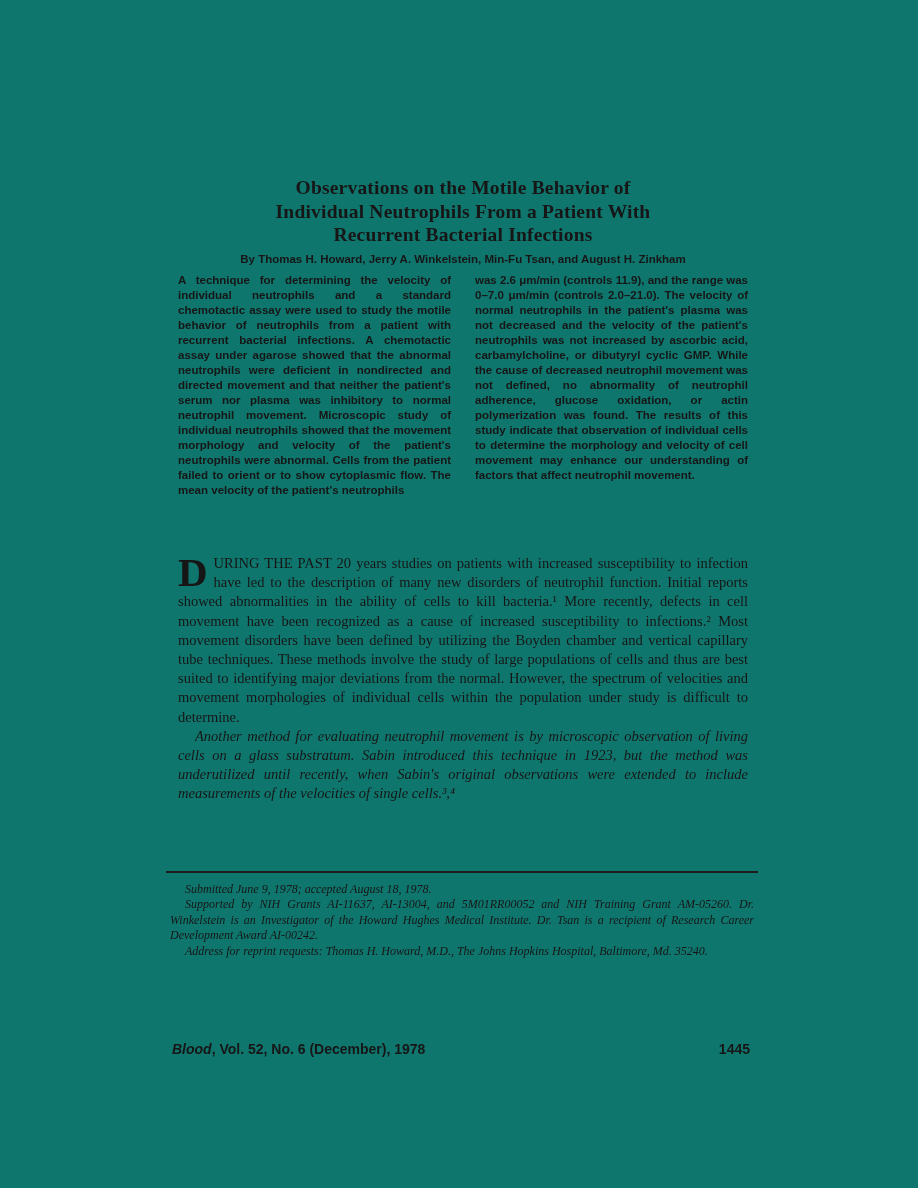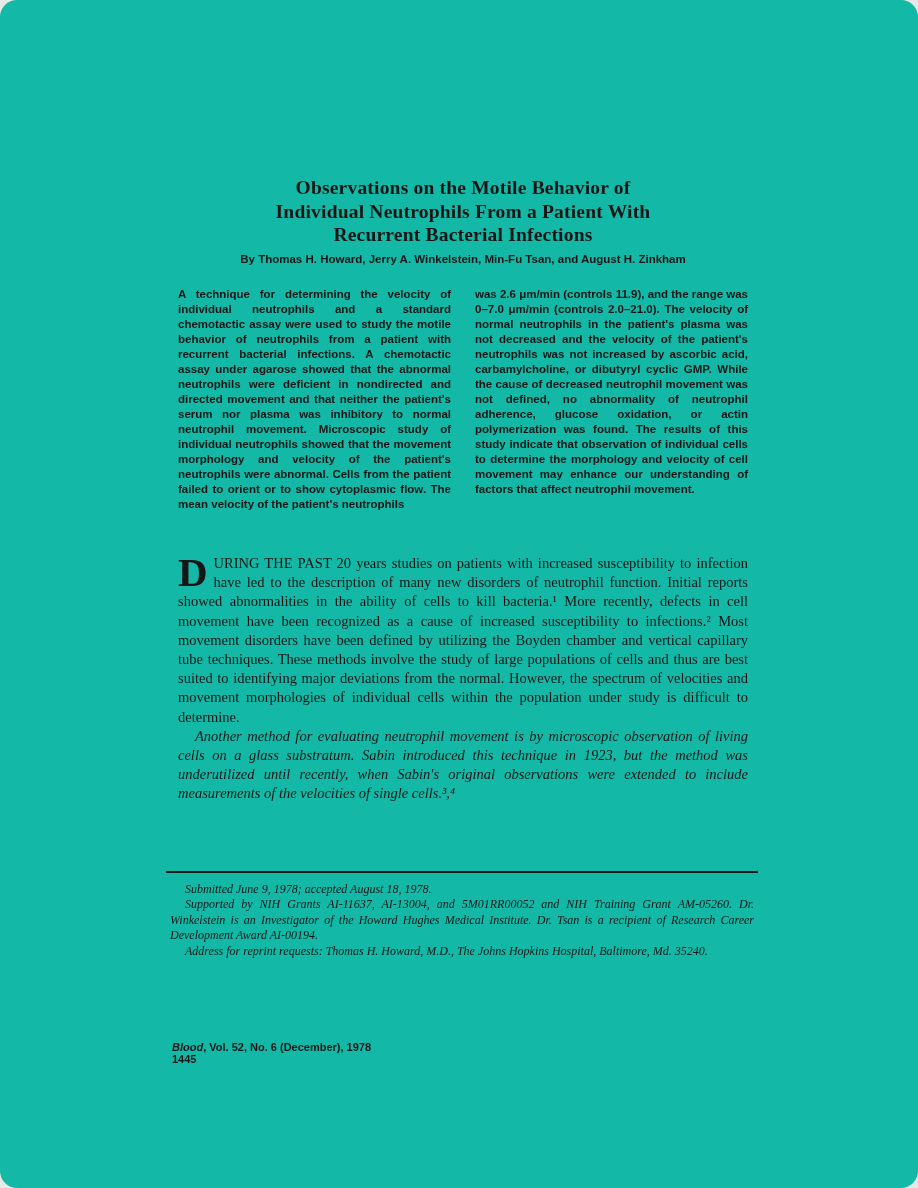--- a/index.html
+++ b/index.html
@@ -5,25 +5,24 @@
   html, body {
     margin: 0;
     padding: 0;
     background: #e8e8e8;
   }
   .page {
     position: relative;
     width: 918px;
     height: 1188px;
     margin: 0 auto;
-    background: #14b8a6;
+    background: #0f766e;
     color: #161616;
     font-family: "Liberation Serif", serif;
     overflow: hidden;
-    border-radius: 17px;
   }
   .title {
     position: absolute;
     top: 163px;
     left: 178px;
     width: 570px;
     text-align: center;
     font-family: "Liberation Serif", serif;
     font-weight: bold;
     font-size: 19.5px;
@@ -36,21 +35,21 @@
     top: 253px;
     left: 178px;
     width: 570px;
     text-align: center;
     font-family: "Liberation Sans", sans-serif;
     font-weight: bold;
     font-size: 11.5px;
   }
   .abstract {
     position: absolute;
-    top: 287px;
+    top: 273px;
     left: 178px;
     width: 570px;
     display: flex;
     gap: 24px;
     font-family: "Liberation Sans", sans-serif;
     font-weight: bold;
     font-size: 11.5px;
     line-height: 15px;
     text-align: justify;
   }
@@ -105,22 +104,21 @@
   .pagefooter {
     position: absolute;
     top: 1041px;
     left: 172px;
     width: 578px;
     display: flex;
     justify-content: space-between;
     align-items: baseline;
     font-family: "Liberation Sans", sans-serif;
     font-weight: bold;
-    font-size: 11px;
-    flex-direction: column;
+    font-size: 14px;
   }
   .journal-name {
     font-style: italic;
   }
 </style>
 </head>
 <body>
 
 <div class="page">
 
@@ -137,21 +135,21 @@
 
   <section class="bodytext">
     <p><span class="dropcap">D</span><span>URING THE PAST 20 years studies on patients with increased susceptibility to infection have led to the description of many new disorders of neutrophil function. Initial reports showed abnormalities in the ability of cells to kill bacteria.¹ More recently, defects in cell movement have been recognized as a cause of increased susceptibility to infections.² Most movement disorders have been defined by utilizing the Boyden chamber and vertical capillary tube techniques. These methods involve the study of large populations of cells and thus are best suited to identifying major deviations from the normal. However, the spectrum of velocities and movement morphologies of individual cells within the population under study is difficult to determine.</span></p>
     <p class="indented">Another method for evaluating neutrophil movement is by microscopic observation of living cells on a glass substratum. Sabin introduced this technique in 1923, but the method was underutilized until recently, when Sabin's original observations were extended to include measurements of the velocities of single cells.³,⁴</p>
   </section>
 
   <div class="rule"></div>
 
   <section class="footnotes">
     <p>Submitted June 9, 1978; accepted August 18, 1978.</p>
-    <p>Supported by NIH Grants AI-11637, AI-13004, and 5M01RR00052 and NIH Training Grant AM-05260. Dr. Winkelstein is an Investigator of the Howard Hughes Medical Institute. Dr. Tsan is a recipient of Research Career Development Award AI-00194.</p>
+    <p>Supported by NIH Grants AI-11637, AI-13004, and 5M01RR00052 and NIH Training Grant AM-05260. Dr. Winkelstein is an Investigator of the Howard Hughes Medical Institute. Dr. Tsan is a recipient of Research Career Development Award AI-00242.</p>
     <p>Address for reprint requests: Thomas H. Howard, M.D., The Johns Hopkins Hospital, Baltimore, Md. 35240.</p>
   </section>
 
   <footer class="pagefooter">
     <div><span class="journal-name">Blood</span><span>, Vol. 52, No. 6 (December), 1978</span></div>
     <div>1445</div>
   </footer>
 
 </div>
 

